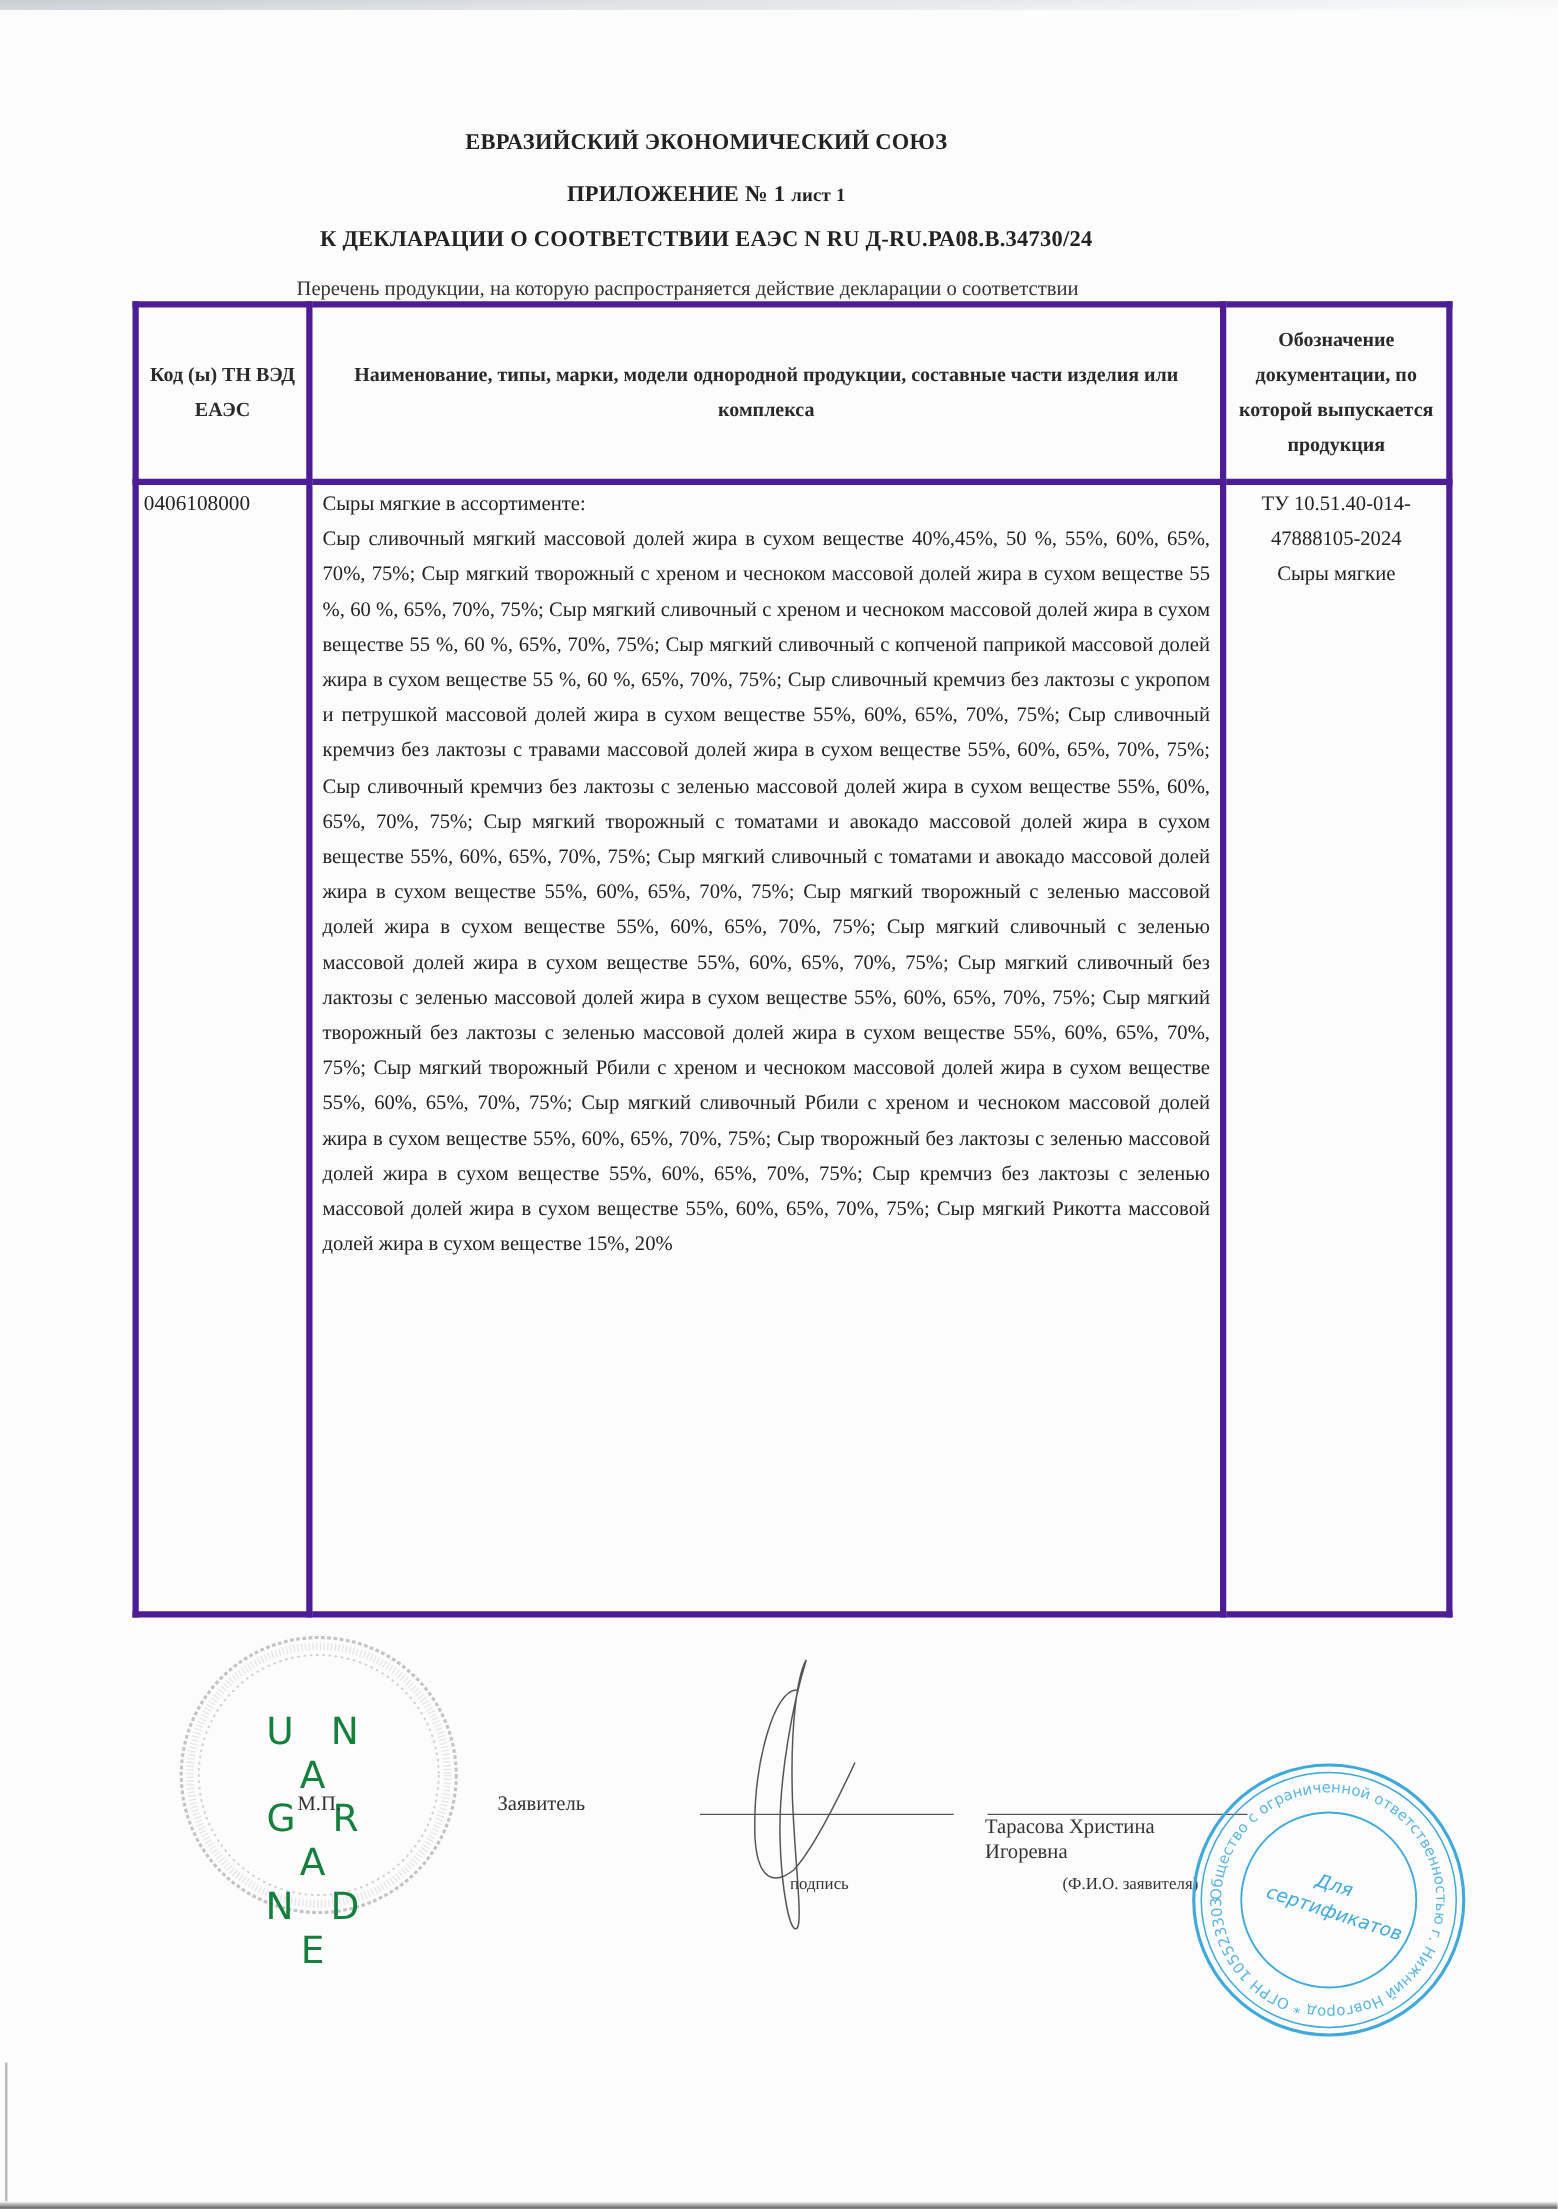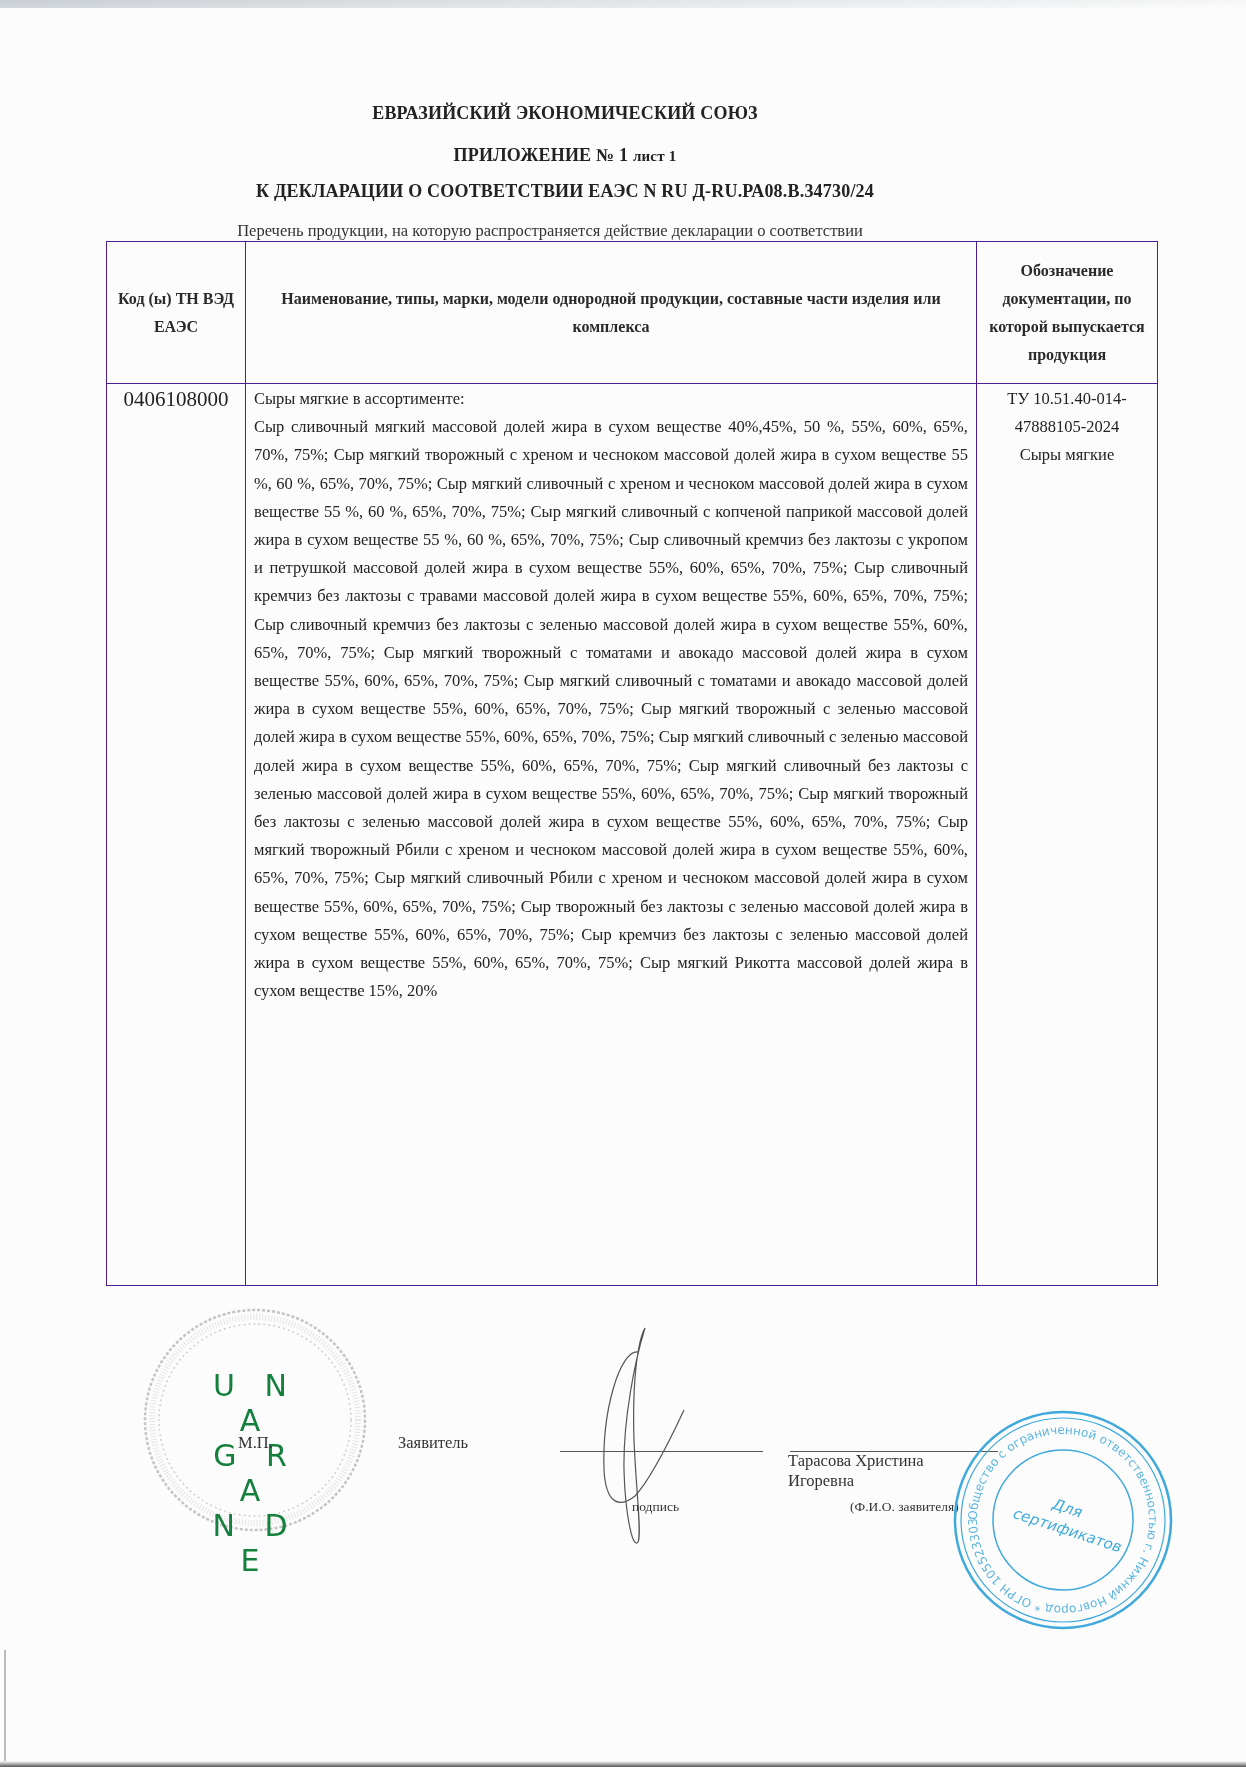--- a/index.html
+++ b/index.html
@@ -29,34 +29,34 @@
   .t3 { top: 181px; }
   .subtitle {
     position: absolute; left: 0; width: 1100px; text-align: center; top: 221px;
     font-size: 16.5px; color: #333;
   }
   table.decl {
     position: absolute; left: 106px; top: 241px; width: 1051px;
     border-collapse: collapse; table-layout: fixed;
   }
   table.decl td, table.decl th {
-    border: 1px solid #4c1d95; vertical-align: top;
+    border: 5px solid #4c1d95; vertical-align: top;
   }
   col.c1 { width: 139px; }
   col.c2 { width: 731px; }
   col.c3 { width: 181px; }
   th {
     font-weight: bold; font-size: 16px; line-height: 28px; text-align: center;
     vertical-align: middle !important; color: #2a2a2a;
   }
   th.h1 { padding: 28px 1px; }
   th.h2 { padding: 0 12px; }
   th.h3 { padding: 2px 4px 2px 4px; }
   tr.head { height: 142px; }
-  td.code { font-size: 21px; line-height: 28px; padding: 1px 4px; text-align: center; }
+  td.code { font-size: 17px; line-height: 28px; padding: 1px 4px; text-align: left; }
   td.desc { font-size: 16.5px; line-height: 28.2px; padding: 1px 8px 1px 8px; height: 899px; }
   td.desc .p { text-align: justify; text-align-last: left; }
   td.doc { font-size: 16.5px; line-height: 28px; padding: 1px 6px; text-align: center; }
   .footer-label { position: absolute; font-size: 16.5px; color: #333; margin-top: 44px; }
   .sig-line { position: absolute; height: 1px; background: #555; }
   .small { font-size: 13.5px; }
   svg.abs { position: absolute; }
   .stamp-text { font-family: "DejaVu Sans", sans-serif; }
 </style>
 </head>

